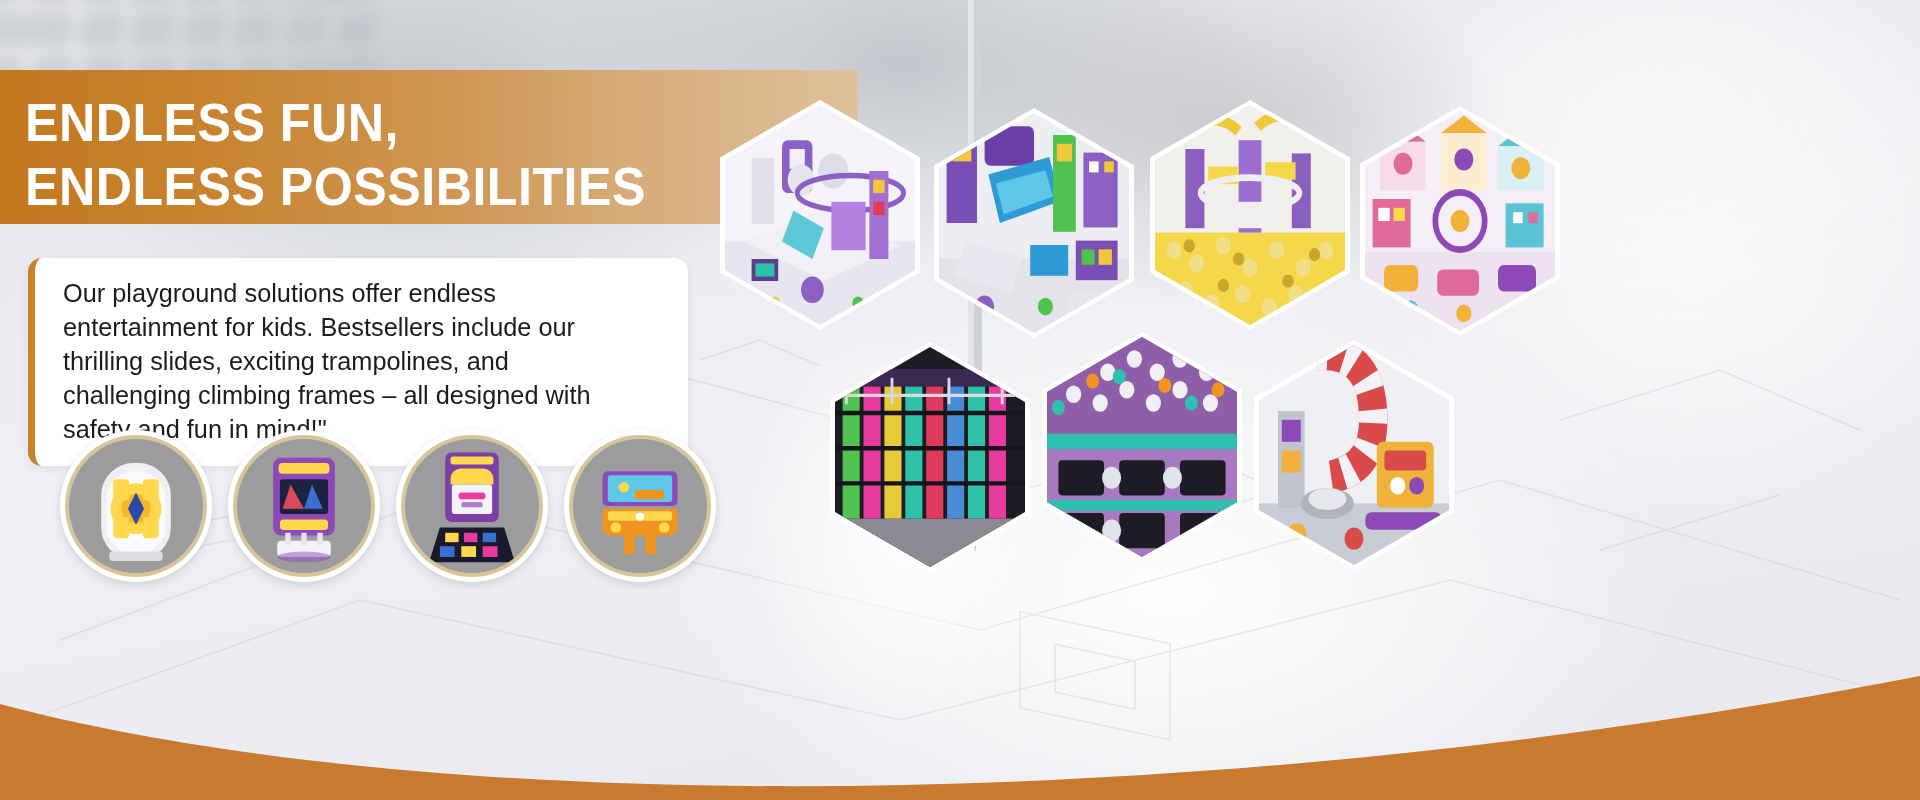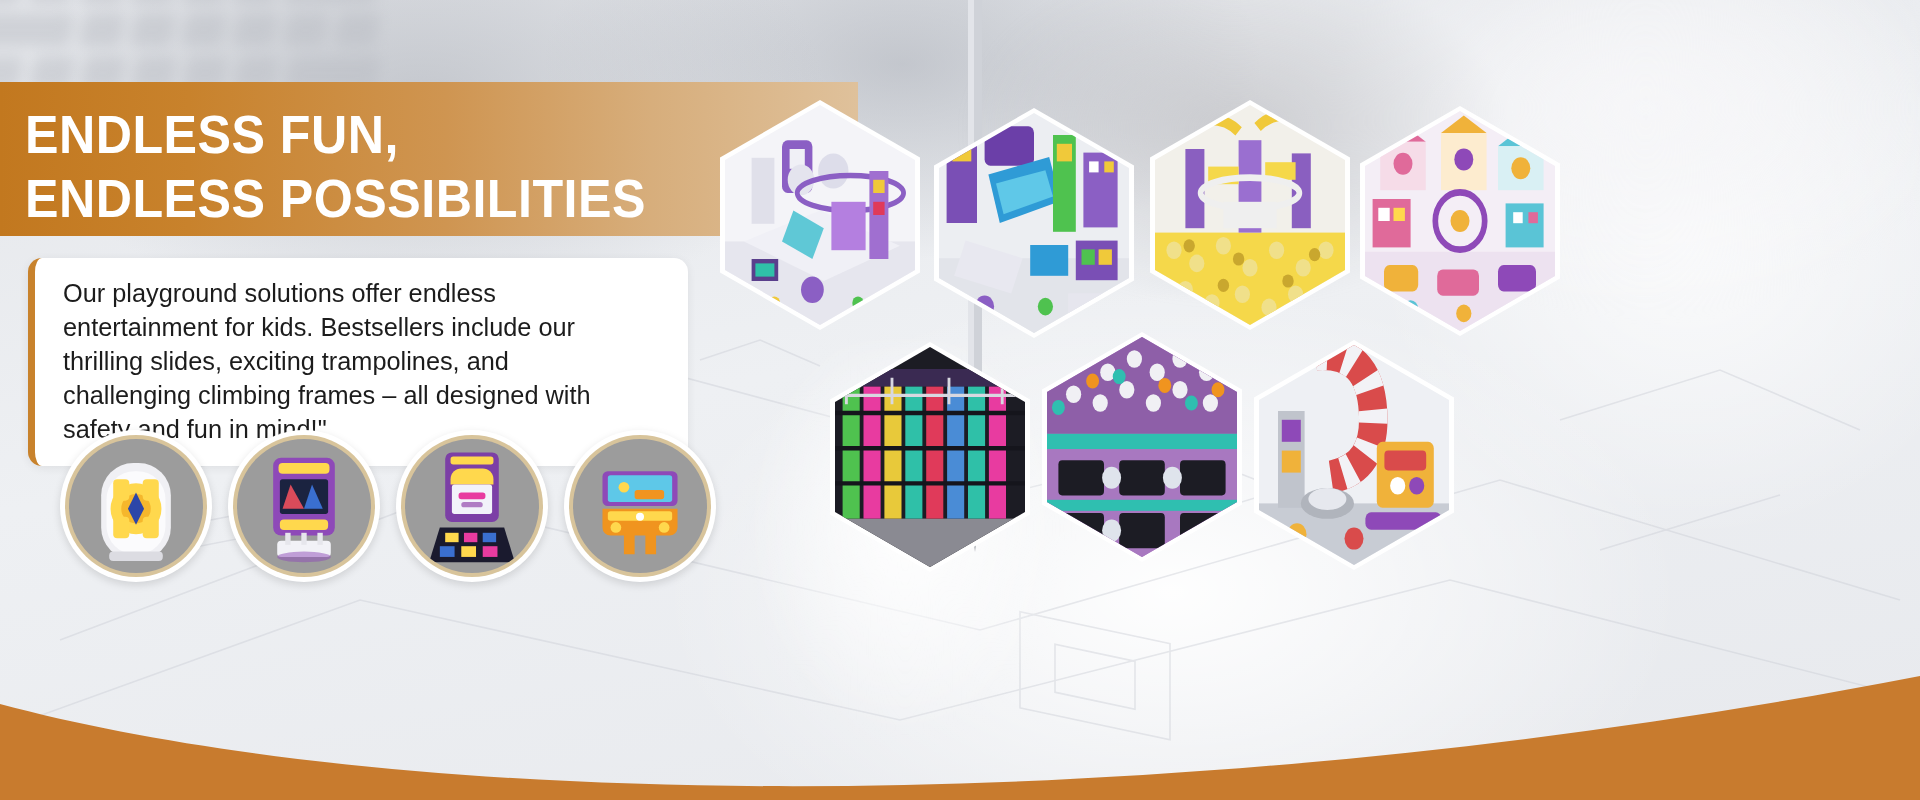--- a/index.html
+++ b/index.html
@@ -46,21 +46,21 @@
   .bg-sleeve {
     position:absolute; left:690px; top:340px; width:430px; height:470px;
     background:radial-gradient(ellipse 50% 60% at 50% 40%, rgba(255,255,255,.9) 0%, rgba(255,255,255,0) 75%);
     filter:blur(8px);
   }
   
   .pencil { position:absolute; left:962px; top:-6px; width:26px; height:560px; }
 
   
   .headline-band {
-    position:absolute; left:0; top:82px; width:858px; height:154px;
+    position:absolute; left:0; top:70px; width:858px; height:154px;
     background:linear-gradient(90deg,#c2781f 0%,#c8822c 22%,#cf9551 52%,#d7ae7c 76%,#dfc19b 100%);
     padding-left:41px;
   }
   .headline-band .htext {
     position:absolute; left:25px; top:20px;
     color:#fff;
     font-family:"Liberation Sans", sans-serif;
     font-weight:700;
     font-size:54px;
     line-height:64px;

